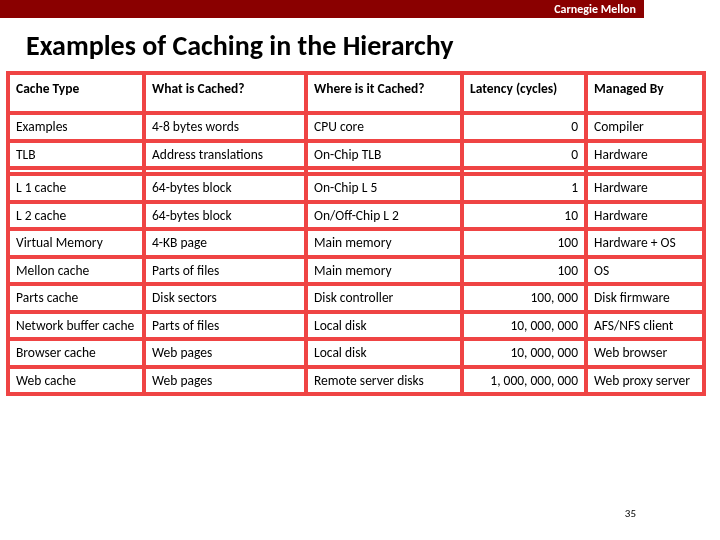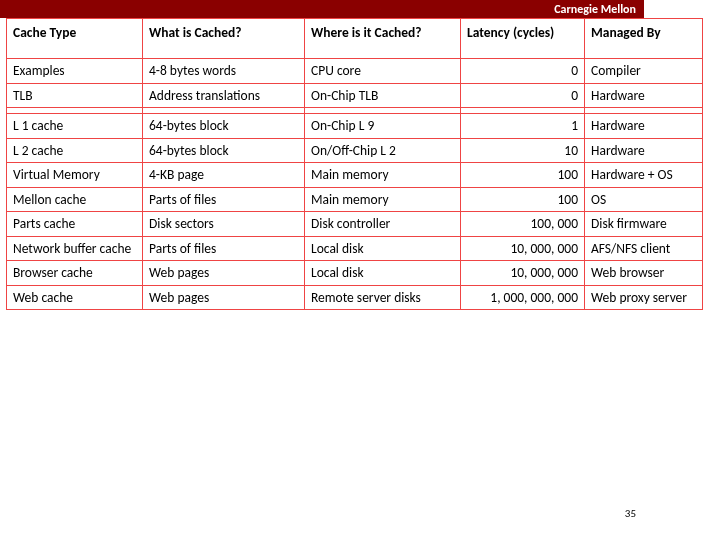--- a/index.html
+++ b/index.html
@@ -6,36 +6,37 @@
   html, body { width: 720px; height: 540px; background: #fff; font-family: Calibri, "Segoe UI", Arial, sans-serif; color: #000; }
   .top-bar { height: 18px; background: #8a0000; color: #fff; font-weight: bold; font-size: 12px; display: flex; justify-content: flex-end; align-items: center; padding-right: 8px; }
   .title { font-size: 28px; font-weight: bold; padding: 10px 20px 8px 26px; }
   .tbl-wrap { padding: 0 6px; }
   table { border-collapse: collapse; width: 100%; table-layout: fixed; }
   col.c1 { width: 136px; }
   col.c2 { width: 162px; }
   col.c3 { width: 156px; }
   col.c4 { width: 124px; }
   col.c5 { width: 118px; }
-  th, td { border: 1px solid #ef4444; padding: 4px 6px; font-size: 13.5px; line-height: 1.15; vertical-align: top; text-align: left; }
+  th, td { border: 4px solid #ef4444; padding: 4px 6px; font-size: 13.5px; line-height: 1.15; vertical-align: top; text-align: left; }
   th { font-weight: bold; background: #fff; padding-top: 6px; padding-bottom: 6px; }
   thead tr { height: 40px; }
   .num { text-align: right; }
   .spacer-row td { height: 6px; padding: 0; }
   .page-num { position: absolute; right: 8px; bottom: 20px; font-size: 11px; color: #000; }
   .slide { position: relative; width: 644px; height: 540px; }
 </style>
 </head>
 <body>
 <div class="slide">
 
 <div class="top-bar">
   <span>Carnegie Mellon</span>
 </div>
 
+<div class="title">Examples of Caching in the Hierarchy</div>
 
 <div class="tbl-wrap">
 <table>
   <colgroup>
     <col class="c1">
           <col class="c2">
           <col class="c3">
           <col class="c4">
           <col class="c5">
   </colgroup>
@@ -66,21 +67,21 @@
     <tr class="spacer-row">
             <td></td>
             <td></td>
             <td></td>
             <td></td>
             <td></td>
           </tr>
     <tr>
       <td>L 1 cache</td>
       <td>64-bytes block</td>
-      <td>On-Chip L 9</td>
+      <td>On-Chip L 5</td>
       <td class="num">1</td>
       <td>Hardware</td>
     </tr>
     <tr>
       <td>L 2 cache</td>
       <td>64-bytes block</td>
       <td>On/Off-Chip L 2</td>
       <td class="num">10</td>
       <td>Hardware</td>
     </tr>

